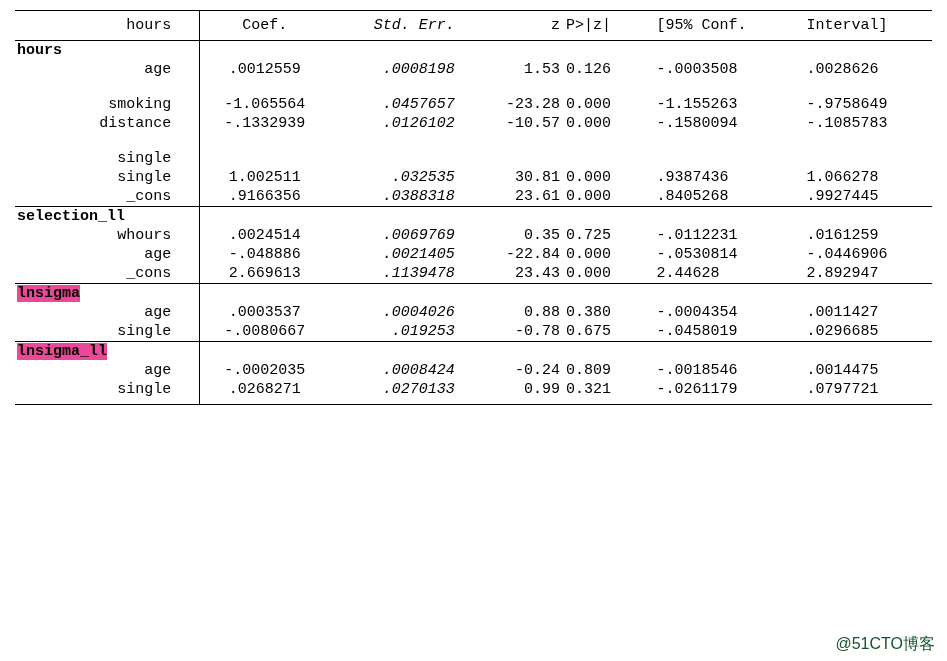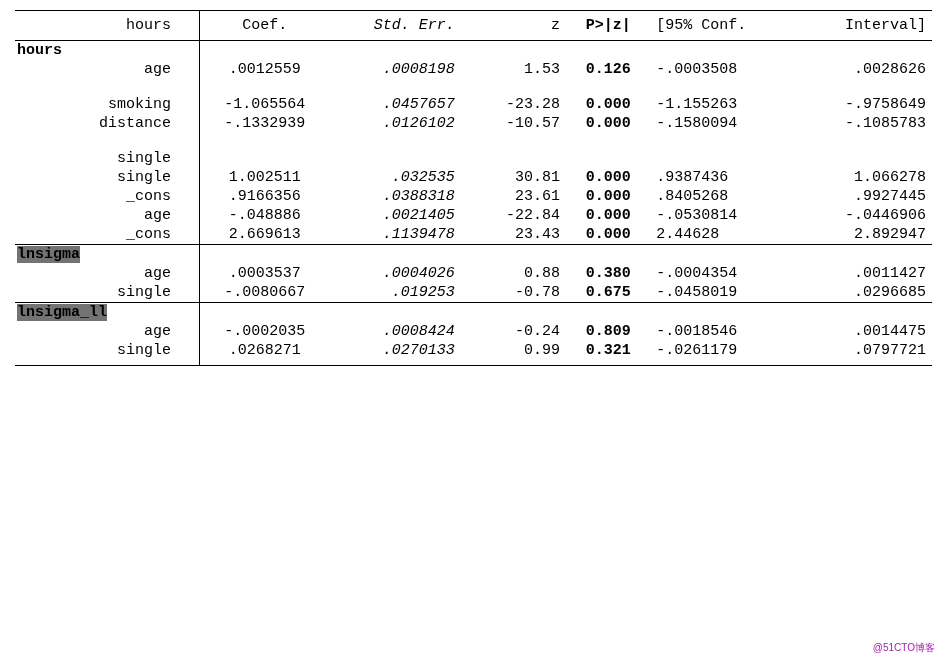--- a/index.html
+++ b/index.html
@@ -35,34 +35,34 @@
   td.labelcol {
     width: 155px;
     text-align: right;
     padding-right: 28px;
     border-right: 1.5px solid #000;
     vertical-align: top;
   }
   td.c1 { width: 130px; text-align: center; padding-right: 6px;}
   td.c2 { width: 120px; text-align: right; padding-right: 6px; font-style: italic;}
   td.c3 { width: 100px; text-align: right; padding-right: 6px;}
-  td.c4 { width: 85px;  text-align: center; padding-right: 6px; font-weight: bold;}
+  td.c4 { width: 85px;  text-align: left; padding-right: 6px;}
   td.c5 { width: 145px; text-align: left; padding-right: 6px;}
-  td.c6 { width: 120px; text-align: right; padding-right: 6px;}
+  td.c6 { width: 120px; text-align: left; padding-right: 6px;}
   .bold { font-weight: bold; }
   .left { text-align: left !important; padding-left: 2px;}
-  .hl { background: #737373; }
+  .hl { background: #ec4899; }
   .spacer td { height: 14px; }
   .watermark {
     position: fixed;
     right: 12px;
     bottom: 6px;
     font-family: Arial, sans-serif;
-    font-size: 10px;
-    color: #a21caf;
+    font-size: 16px;
+    color: #14532d;
   }
 </style>
 </head>
 <body>
 
 <table class="table">
   <tbody>
       <tr class="hdr-row">
     <td class="labelcol">hours</td>
     <td class="c1">Coef.</td>
@@ -148,20 +148,38 @@
       </tr>
       <tr>
         <td class="labelcol">_cons</td>
         <td class="c1">.9166356</td>
         <td class="c2">.0388318</td>
         <td class="c3">23.61</td>
         <td class="c4">0.000</td>
         <td class="c5">.8405268</td>
         <td class="c6">.9927445</td>
       </tr>
+      <tr class="sep-top">
+        <td class="labelcol left bold"><span>selection_ll</span></td>
+        <td class="c1"></td>
+        <td class="c2"></td>
+        <td class="c3"></td>
+        <td class="c4"></td>
+        <td class="c5"></td>
+        <td class="c6"></td>
+      </tr>
+      <tr>
+        <td class="labelcol">whours</td>
+        <td class="c1">.0024514</td>
+        <td class="c2">.0069769</td>
+        <td class="c3">0.35</td>
+        <td class="c4">0.725</td>
+        <td class="c5">-.0112231</td>
+        <td class="c6">.0161259</td>
+      </tr>
       <tr>
         <td class="labelcol">age</td>
         <td class="c1">-.048886</td>
         <td class="c2">.0021405</td>
         <td class="c3">-22.84</td>
         <td class="c4">0.000</td>
         <td class="c5">-.0530814</td>
         <td class="c6">-.0446906</td>
       </tr>
       <tr>

